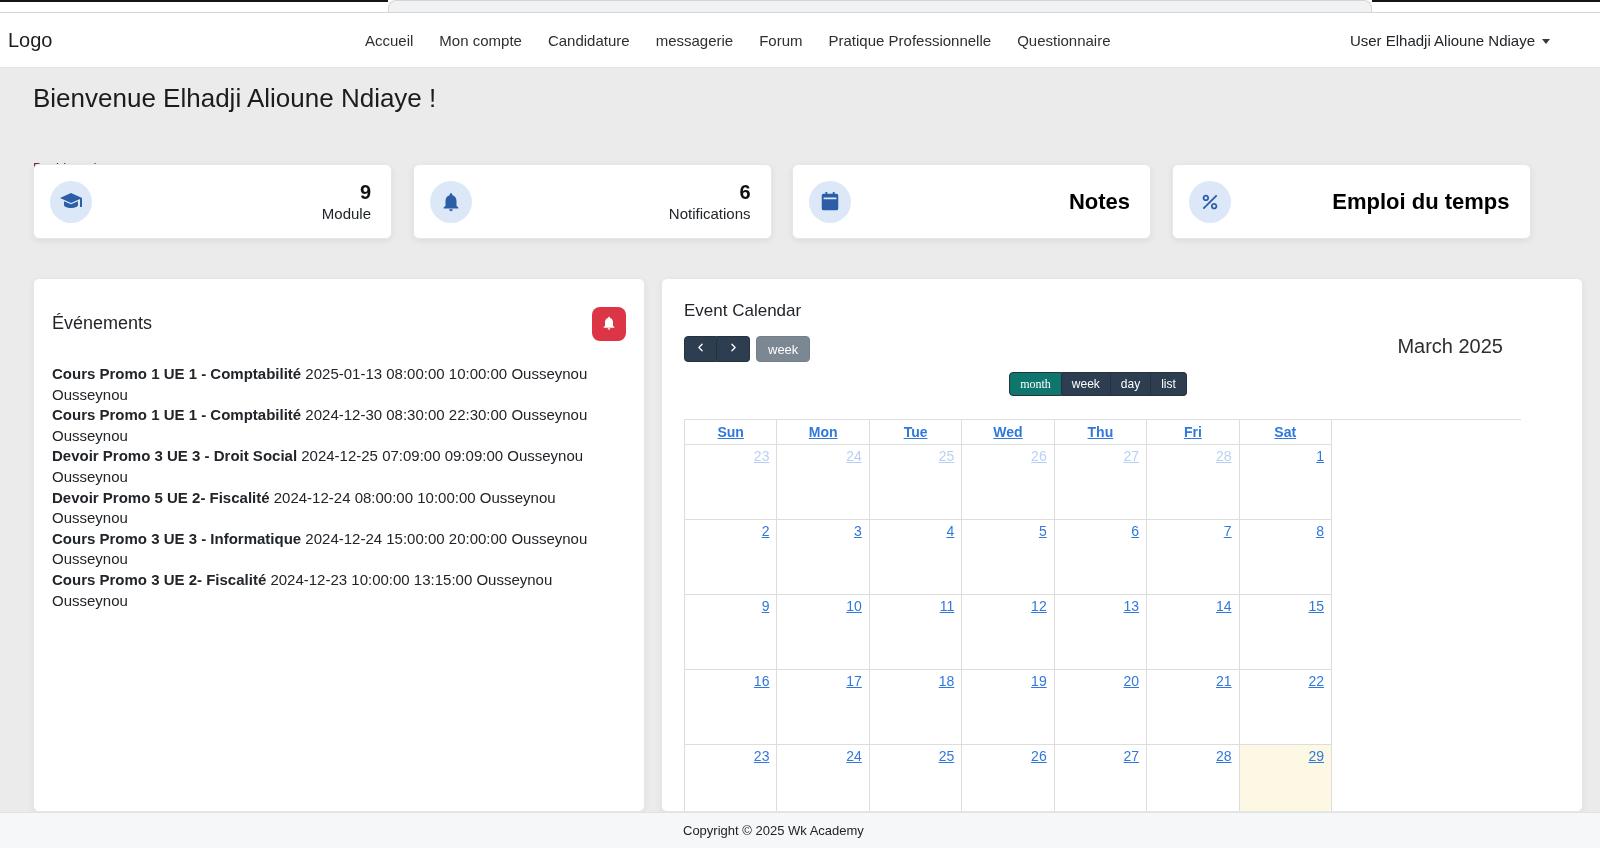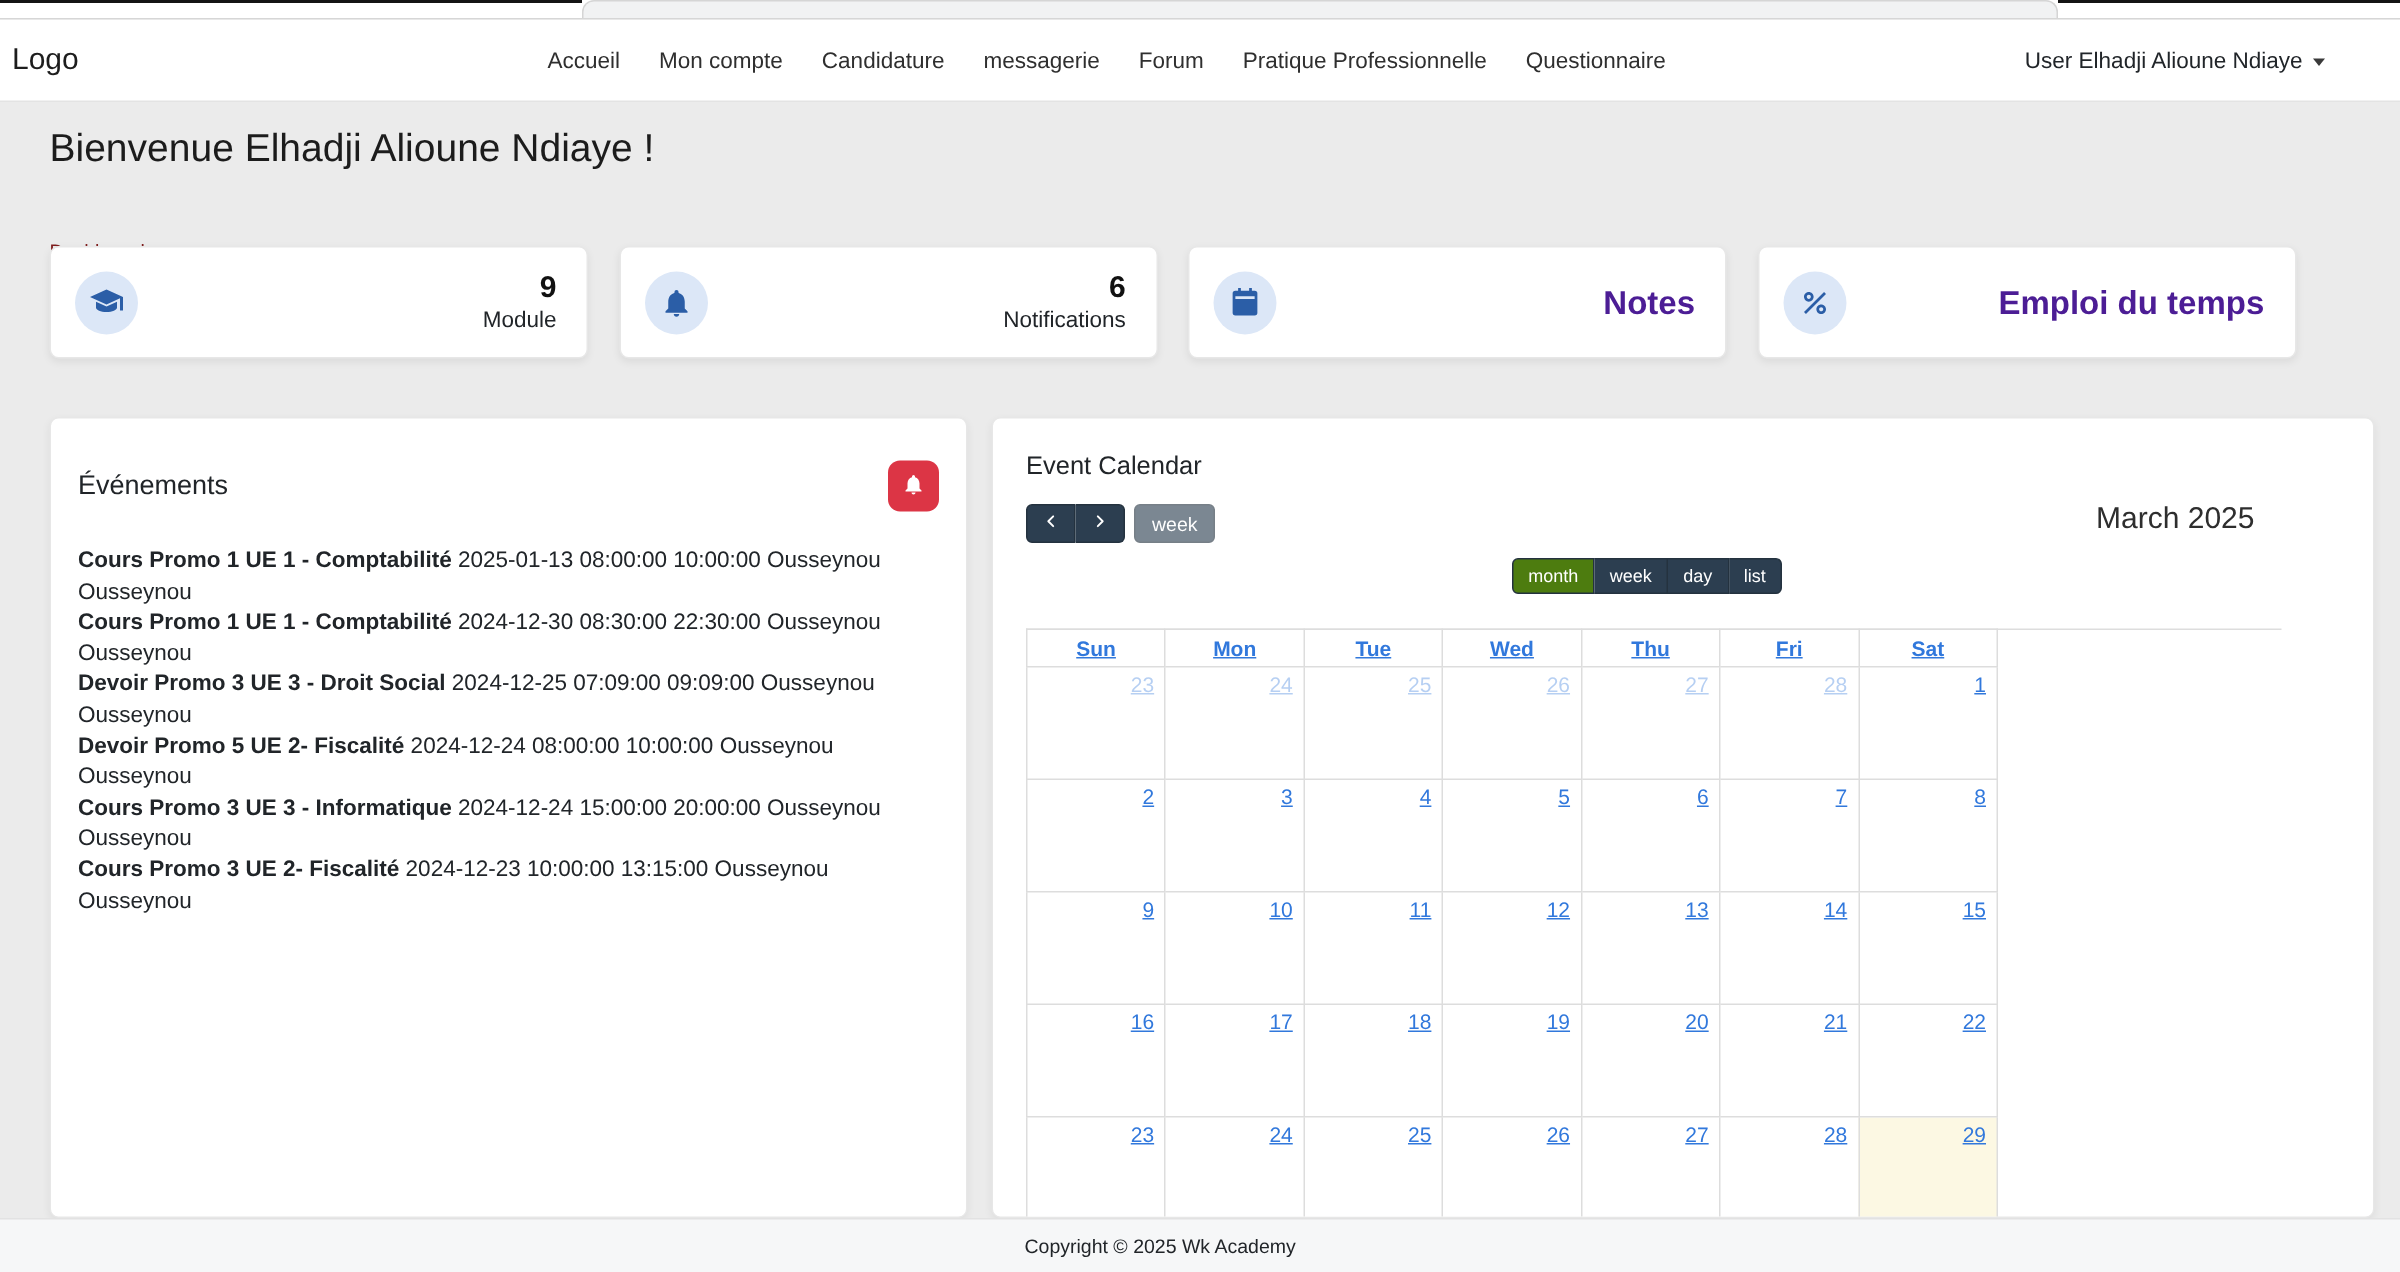--- a/index.html
+++ b/index.html
@@ -25,21 +25,21 @@
   #welcome { position:absolute; left:33px; top:83px; font-size:26px; font-weight:500; color:#1c1c1c; }
   #breadcrumb { position:absolute; left:33px; top:120px; font-size:13px; font-weight:400; color:#7f1d1d;margin-top:40px; }
 
   
   .stat-card { position:absolute; top:164px; width:359px; height:75px; background:#fff; border:1px solid #e7e7e7; border-radius:6px; box-shadow:0 2px 6px rgba(0,0,0,.07); display:flex; align-items:center; padding:0 20px 0 16px; }
   .icon-circle { width:42px; height:42px; border-radius:50%; background:#dce7f7; display:flex; align-items:center; justify-content:center; flex:0 0 auto; }
   .icon-circle svg { fill:#2b5ea7; }
   .stat-right { margin-left:auto; text-align:right; }
   .stat-value { font-size:20px; font-weight:700; color:#111; line-height:24px; }
   .stat-label { font-size:15px; color:#212529; line-height:19px; }
-  .stat-title { font-size:22px; font-weight:700; color:#4c1d95; }
+  .stat-title { font-size:22px; font-weight:700; color:#000000; }
 
   
   .panel { position:absolute; top:278px; background:#fff; border:1px solid #e7e7e7; border-radius:6px; box-shadow:0 2px 6px rgba(0,0,0,.06); overflow:hidden; }
   #events-panel { left:33px; width:612px; height:534px; padding:20px 18px; }
   #events-title { margin-top:14px; font-size:18px; font-weight:500; color:#212529; }
   #events-bell-btn { position:absolute; top:28px; right:18px; width:34px; height:34px; border:none; border-radius:8px; background:#dc3545; display:flex; align-items:center; justify-content:center; cursor:pointer; }
   #events-bell-btn svg { fill:#fff; }
   #event-list { margin-top:30px; height:311px; overflow:hidden; }
   .event { font-size:15px; line-height:20.6px; color:#212529; }
   .event .ev-name { font-weight:700; }
@@ -53,21 +53,21 @@
   .fc-nav-group .fc-btn { width:33px; height:26px; display:flex; align-items:center; justify-content:center; padding:0; }
   .fc-nav-group .fc-btn:first-child { border-radius:4px 0 0 4px; }
   .fc-nav-group .fc-btn:last-child { border-radius:0 4px 4px 0; border-left:none; }
   .fc-today-btn { height:26px; margin-left:6px; padding:0 11px; border-radius:4px; opacity:.62; cursor:default; }
   .fc-month-title { position:absolute; right:57px; top:-1px; font-size:20px; font-weight:500; color:#2e2e2e; }
   .fc-views { display:flex; justify-content:center; margin-top:10px; transform:translateX(-24px); }
   .fc-views .fc-btn { height:24px; padding:0 10px; font-size:12px; }
   .fc-views .fc-btn:first-child { border-radius:4px 0 0 4px; }
   .fc-views .fc-btn:last-child { border-radius:0 4px 4px 0; }
   .fc-views .fc-btn + .fc-btn { border-left:none; }
-  .fc-views .fc-btn.active { background:#4d7c0f; }
+  .fc-views .fc-btn.active { background:#0f766e;font-family:Liberation Serif, serif; }
 
   .fc-grid-wrap { position:relative; margin-top:23px; }
   .grid-topline { position:absolute; top:0; left:0; width:837px; height:1px; background:#ddd; }
   table.fc-table { border-collapse:collapse; width:648px; table-layout:fixed; }
   .fc-table th, .fc-table td { border:1px solid #ddd; }
   .fc-table th { height:25px; font-size:14px; text-align:center; font-weight:700; }
   .fc-table th a { color:#3178dc; text-decoration:underline; cursor:pointer; }
   .fc-table td { height:75px; vertical-align:top; text-align:right; padding:3px 7px; font-size:14px; background:#fff; }
   .fc-table td a { color:#3178dc; font-weight:500; text-decoration:underline; cursor:pointer; }
   .fc-table td.other a { opacity:.35; }

